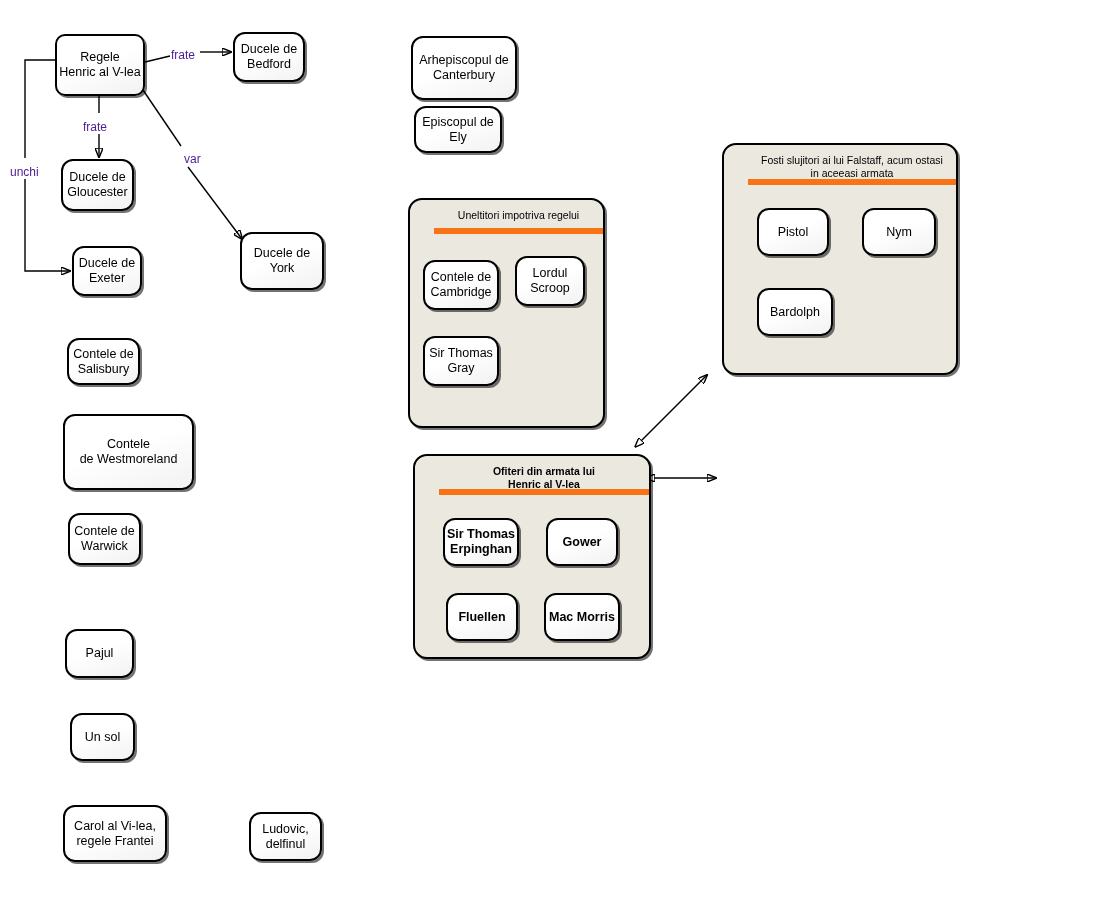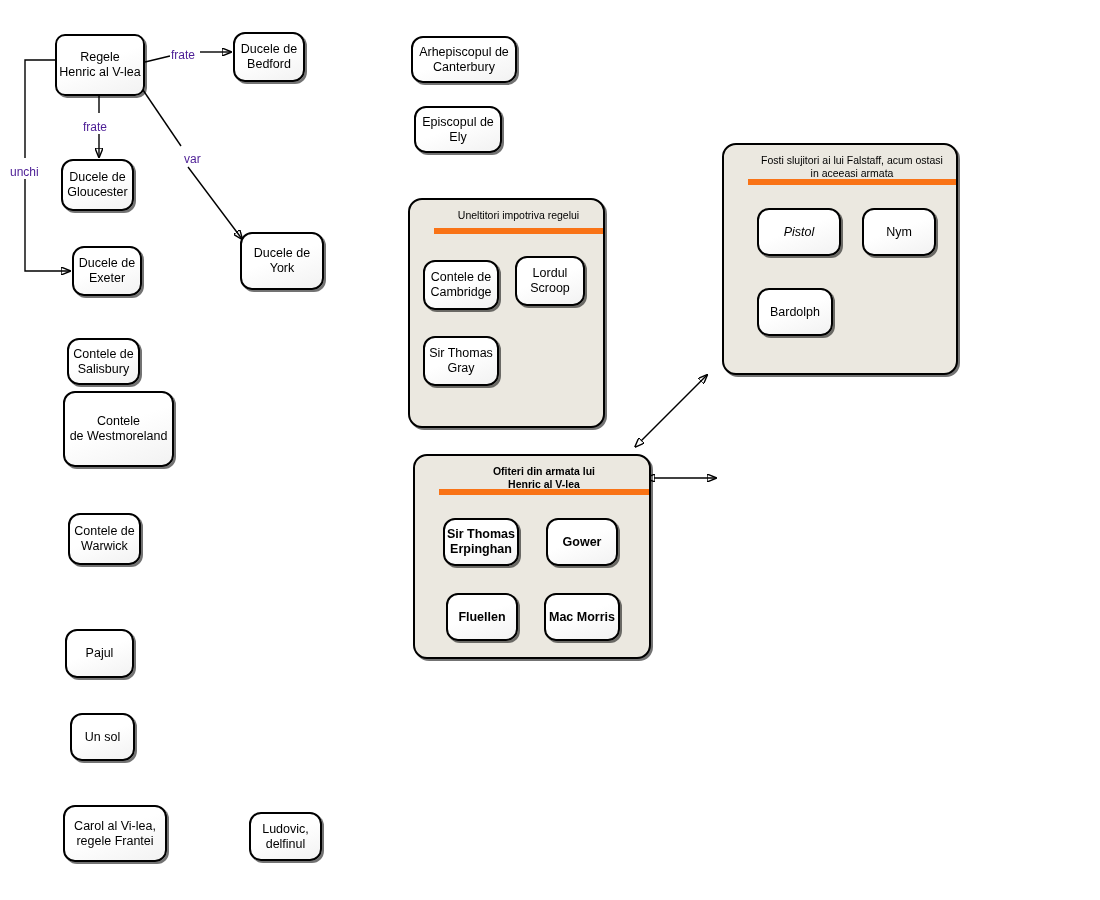--- a/index.html
+++ b/index.html
@@ -119,52 +119,52 @@
   <div class="node" style="left: 233px; top: 32px; width: 72px; height: 50px;">Ducele de
 Bedford</div>
   <div class="node" style="left: 61px; top: 159px; width: 73px; height: 52px;">Ducele de
 Gloucester</div>
   <div class="node" style="left: 72px; top: 246px; width: 70px; height: 50px;">Ducele de
 Exeter</div>
   <div class="node" style="left: 240px; top: 232px; width: 84px; height: 58px;">Ducele de
 York</div>
   <div class="node" style="left: 67px; top: 338px; width: 73px; height: 47px;">Contele de
 Salisbury</div>
-  <div class="node" style="left: 63px; top: 391px; width: 111px; height: 76px;">Contele
+  <div class="node" style="left: 63px; top: 414px; width: 131px; height: 76px;">Contele
 de Westmoreland</div>
   <div class="node" style="left: 68px; top: 513px; width: 73px; height: 52px;">Contele de
 Warwick</div>
   <div class="node" style="left: 65px; top: 629px; width: 69px; height: 49px;">Pajul</div>
   <div class="node" style="left: 70px; top: 713px; width: 65px; height: 48px;">Un sol</div>
   <div class="node" style="left: 63px; top: 805px; width: 104px; height: 57px; text-align: center;">Carol al Vi-lea,
 regele Frantei</div>
   <div class="node" style="left: 249px; top: 812px; width: 73px; height: 49px;">Ludovic,
 delfinul</div>
-  <div class="node" style="left: 411px; top: 36px; width: 106px; height: 47px;">Arhepiscopul de
+  <div class="node" style="left: 411px; top: 36px; width: 106px; height: 64px;">Arhepiscopul de
 Canterbury</div>
   <div class="node" style="left: 414px; top: 106px; width: 88px; height: 47px;">Episcopul de
 Ely</div>
 
   <div class="group" style="left: 408px; top: 198px; width: 197px; height: 230px;">
     <div class="group-title" style="height: 34px;">Uneltitori impotriva regelui</div>
     <div class="group-body" style="top: 34px; height: 192px;">
       <div class="node" style="left: 13px; top: 26px; width: 76px; height: 50px;">Contele de
 Cambridge</div>
       <div class="node" style="left: 105px; top: 22px; width: 70px; height: 50px;">Lordul
 Scroop</div>
       <div class="node" style="left: 13px; top: 102px; width: 76px; height: 50px;">Sir Thomas
 Gray</div>
     </div>
   </div>
 
   <div class="group" style="left: 722px; top: 143px; width: 236px; height: 232px;">
     <div class="group-title" style="height: 40px;">Fosti slujitori ai lui Falstaff, acum ostasi
 in aceeasi armata</div>
     <div class="group-body" style="top: 40px; height: 188px;">
-      <div class="node" style="left: 33px; top: 23px; width: 84px; height: 48px; font-style: italic;">Pistol</div>
+      <div class="node" style="left: 33px; top: 23px; width: 72px; height: 48px;">Pistol</div>
       <div class="node" style="left: 138px; top: 23px; width: 74px; height: 48px;">Nym</div>
       <div class="node" style="left: 33px; top: 103px; width: 76px; height: 48px;">Bardolph</div>
     </div>
   </div>
 
   <div class="group" style="left: 413px; top: 454px; width: 238px; height: 205px; font-weight: bold;">
     <div class="group-title" style="height: 39px;">Ofiteri din armata lui
 Henric al V-lea</div>
     <div class="group-body" style="top: 39px; height: 162px;">
       <div class="node" style="left: 28px; top: 23px; width: 76px; height: 48px;">Sir Thomas

